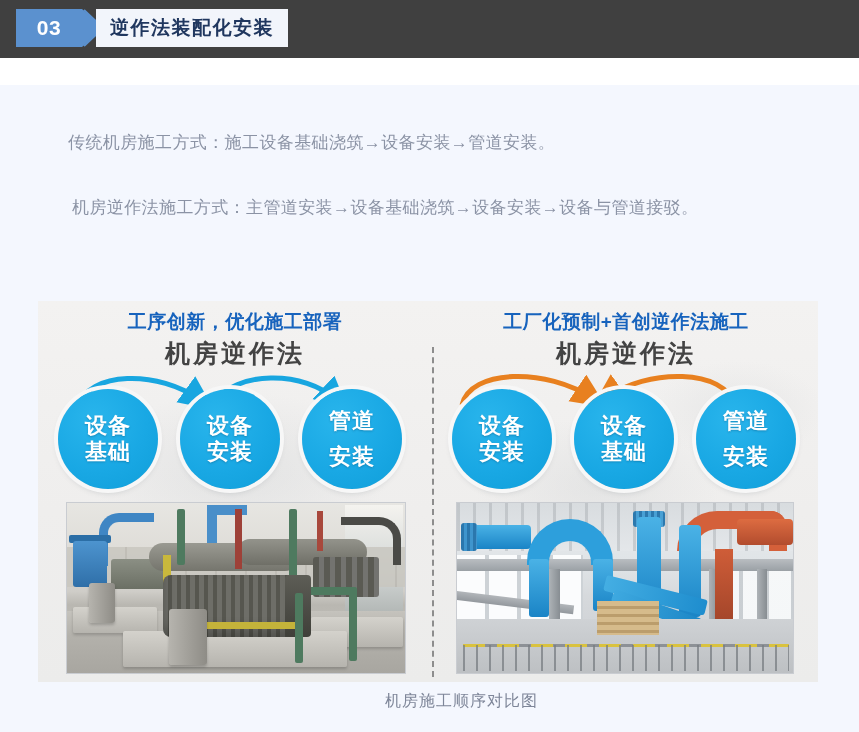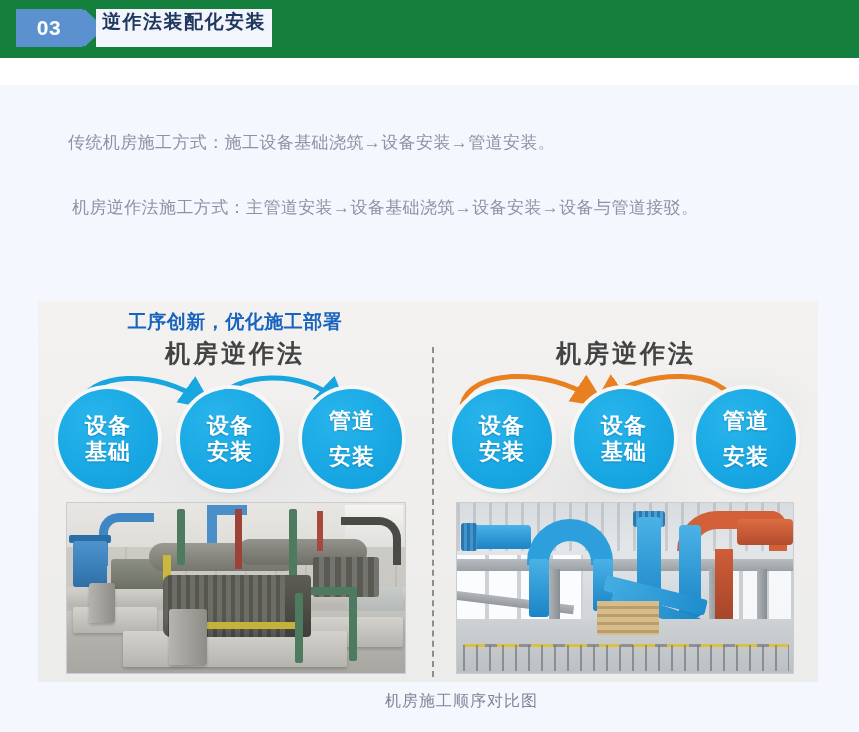--- a/index.html
+++ b/index.html
@@ -14,21 +14,21 @@
     overflow: hidden;
     position: relative;
   }
 
   
   .header {
     position: absolute;
     left: 0; top: 0;
     width: 859px;
     height: 58px;
-    background: #15803d;
+    background: #404040;
   }
   .section-badge {
     position: absolute;
     left: 16px; top: 9px;
     width: 88px;
     height: 38px;
   }
   .section-badge .badge-shape {
     position: absolute;
     left: 0; top: 0;
@@ -43,24 +43,24 @@
     color: #ffffff;
     font-size: 21px;
     font-weight: bold;
     letter-spacing: 0.5px;
     font-family: "Liberation Sans", sans-serif;
   }
   .header-title-wrap {
     position: absolute;
     left: 96px; top: 9px;
     height: 38px;
-    padding: 0 6px;
+    padding: 0 14px;
     background: #f2f5fb;
     display: flex;
-    align-items: flex-start;
+    align-items: center;
   }
   .header-title {
     color: #20375f;
     font-size: 19px;
     font-weight: bold;
     letter-spacing: 1.5px;
     white-space: nowrap;
   }
 
   
@@ -399,20 +399,21 @@
           <div class="t-motor-cap"></div>
           <div class="t-yellow2"></div>
           <div class="t-greenpipe t-g3"></div>
           <div class="t-cyl t-cyl1"></div>
           <div class="t-cyl t-cyl2"></div>
         </div>
       </div>
     </div>
 
     <div class="half half-right">
+      <div class="head-blue">工厂化预制+首创逆作法施工</div>
       <div class="head-dark">机房逆作法</div>
 
       <svg class="arrows-svg" viewBox="0 0 384 50">
         <defs>
           <marker id="mk-org" markerWidth="7" markerHeight="7" refX="4" refY="3.2" orient="auto">
             <path d="M0,0 L7,3.2 L0,6.4 z" fill="#e8801f"></path>
           </marker>
         </defs>
         <path d="M28,42 C36,6 112,4 160,36" fill="none" stroke="#e8801f" stroke-width="5" marker-end="url(#mk-org)"></path>
         <path d="M300,42 C292,6 214,4 170,36" fill="none" stroke="#e8801f" stroke-width="5" marker-end="url(#mk-org)"></path>

